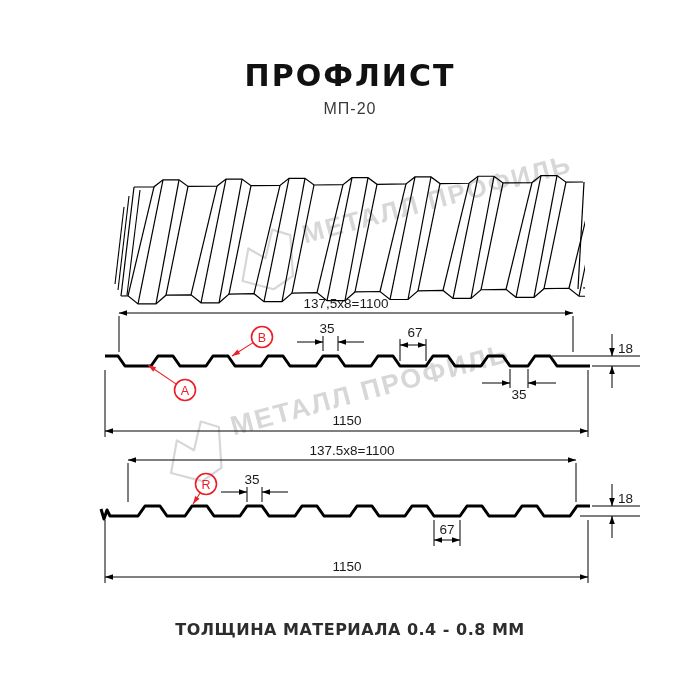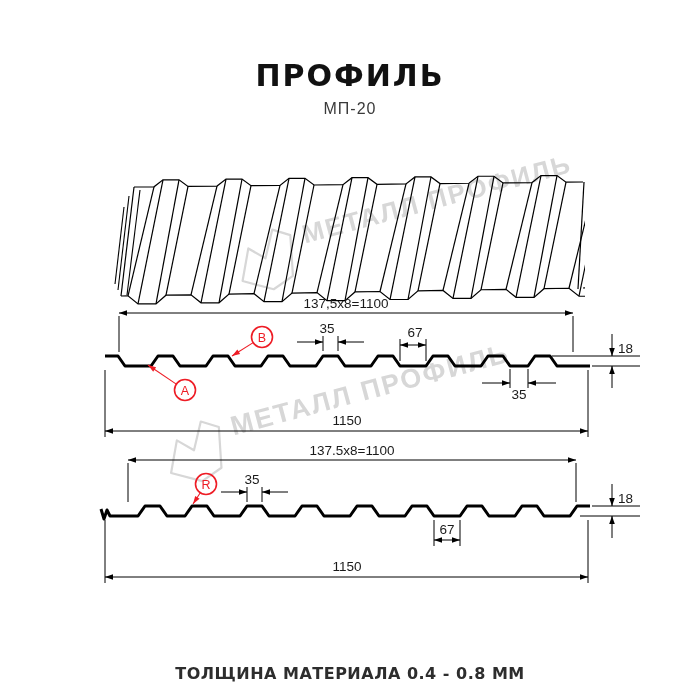--- a/index.html
+++ b/index.html
@@ -6,29 +6,29 @@
   .stage{position:relative;width:700px;height:700px;background:#ffffff;overflow:hidden;
          font-family:"Liberation Sans",sans-serif;}
   .title{position:absolute;top:58px;left:0;width:700px;text-align:center;
          font-family:"DejaVu Sans",sans-serif;font-weight:bold;font-size:30px;
          letter-spacing:2px;color:#111;}
   .subtitle{position:absolute;top:100px;left:0;width:700px;text-align:center;
          font-family:Liberation Sans, sans-serif;font-weight:500;font-size:16px;
          letter-spacing:1px;color:#3a3a3a;}
   .footer{position:absolute;top:620px;left:0;width:700px;text-align:center;
          font-family:"DejaVu Sans",sans-serif;font-weight:600;font-size:16px;
-         letter-spacing:.5px;color:#2d2d2d;margin-top:44px;}
+         letter-spacing:.5px;color:#2d2d2d;}
   svg#diagram{position:absolute;left:0;top:0;}
   svg text{font-family:"Liberation Sans",sans-serif;}
 </style>
 </head>
 <body>
 
 <div class="stage">
-  <div class="title">ПРОФИЛЬ</div>
+  <div class="title">ПРОФЛИСТ</div>
   <div class="subtitle">МП-20</div>
 
   <svg id="diagram" width="700" height="700" viewBox="0 0 700 700">
     <defs>
       <clipPath id="sheetClip">
           <rect x="112" y="158" width="473" height="152"></rect>
         </clipPath>
     </defs>
     <g id="sheetFill" clip-path="url(#sheetClip)">
         <path d="M134,187 L583,182 L583,288 L121,296 Z" fill="#fff"></path>

